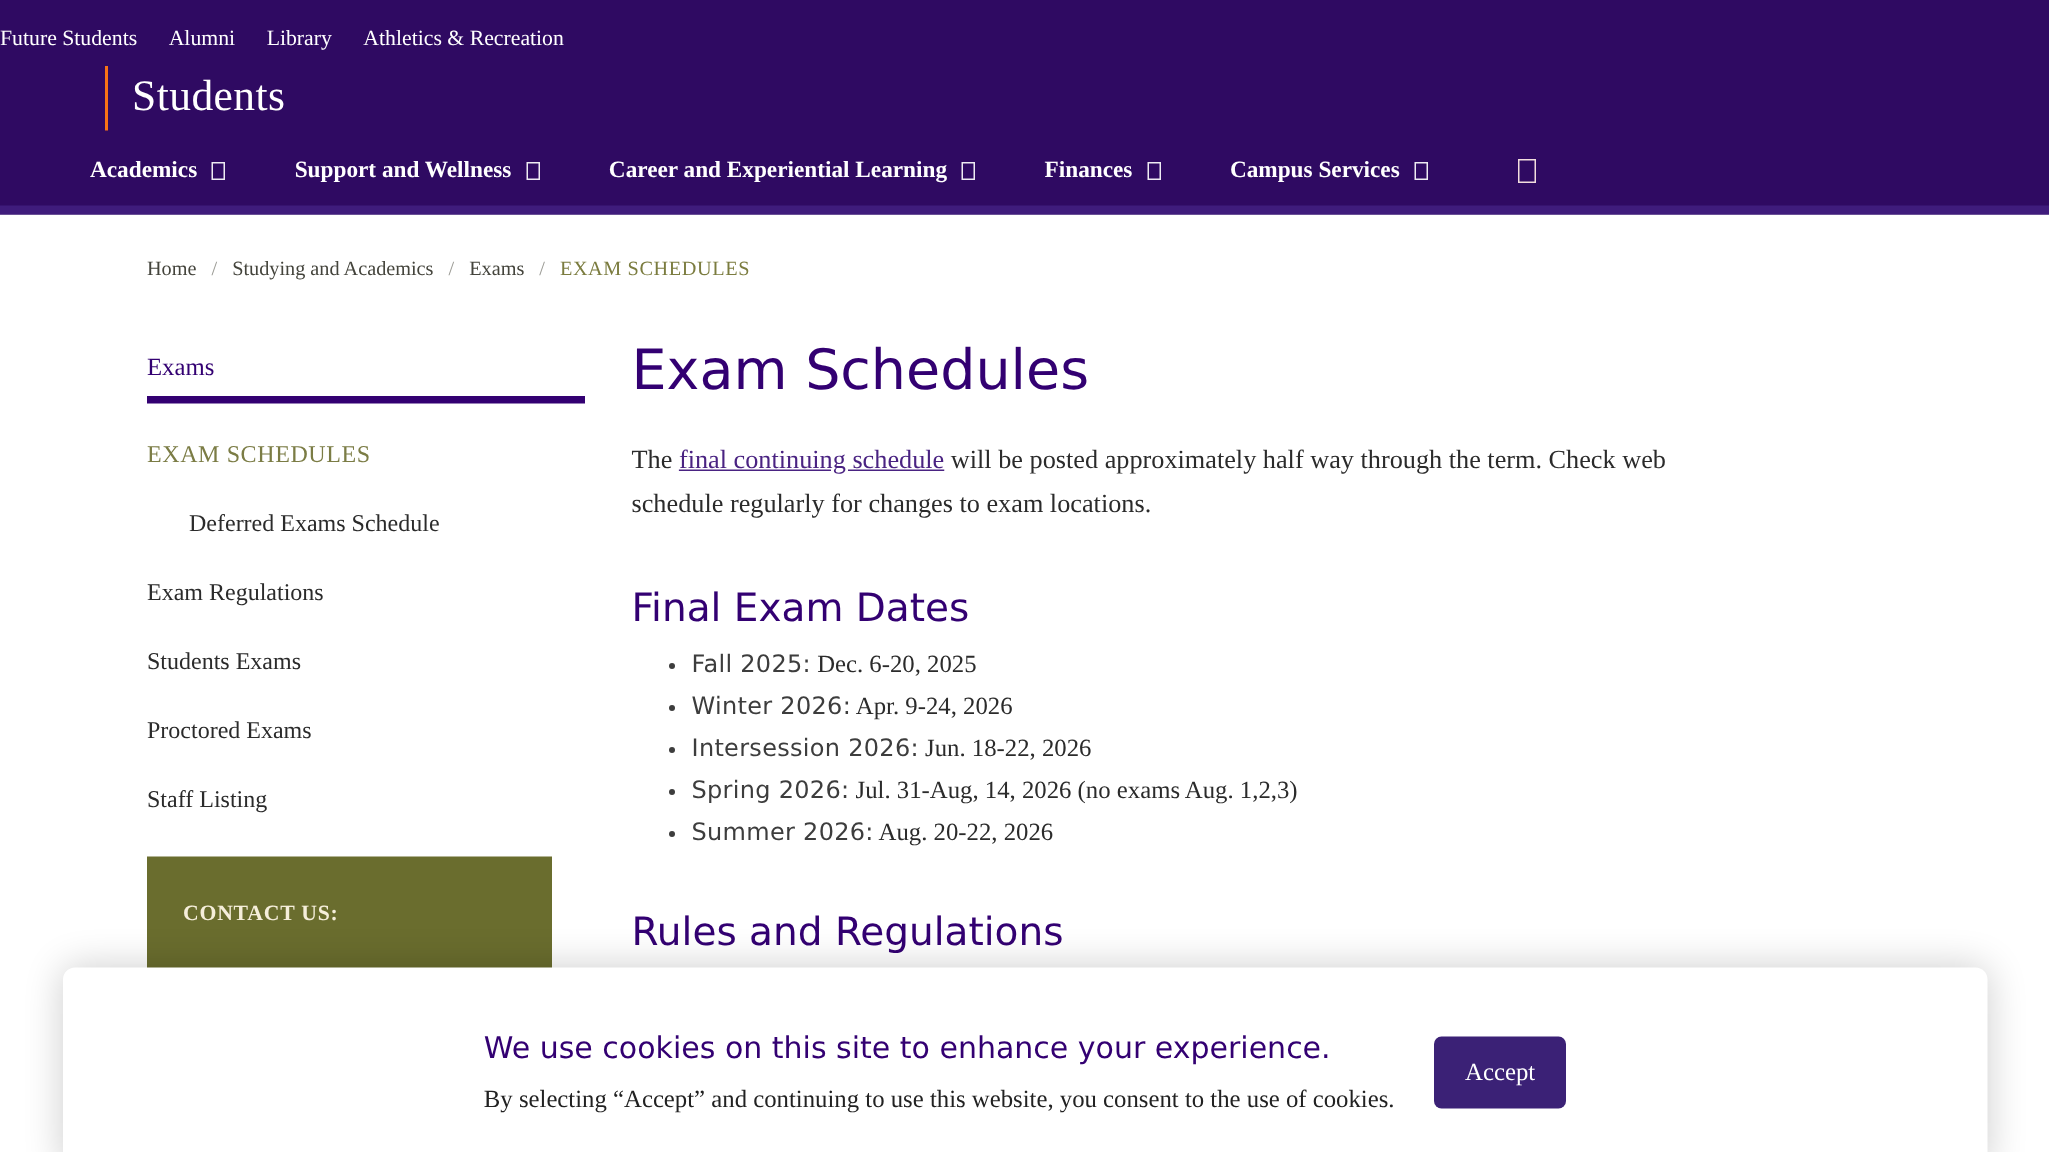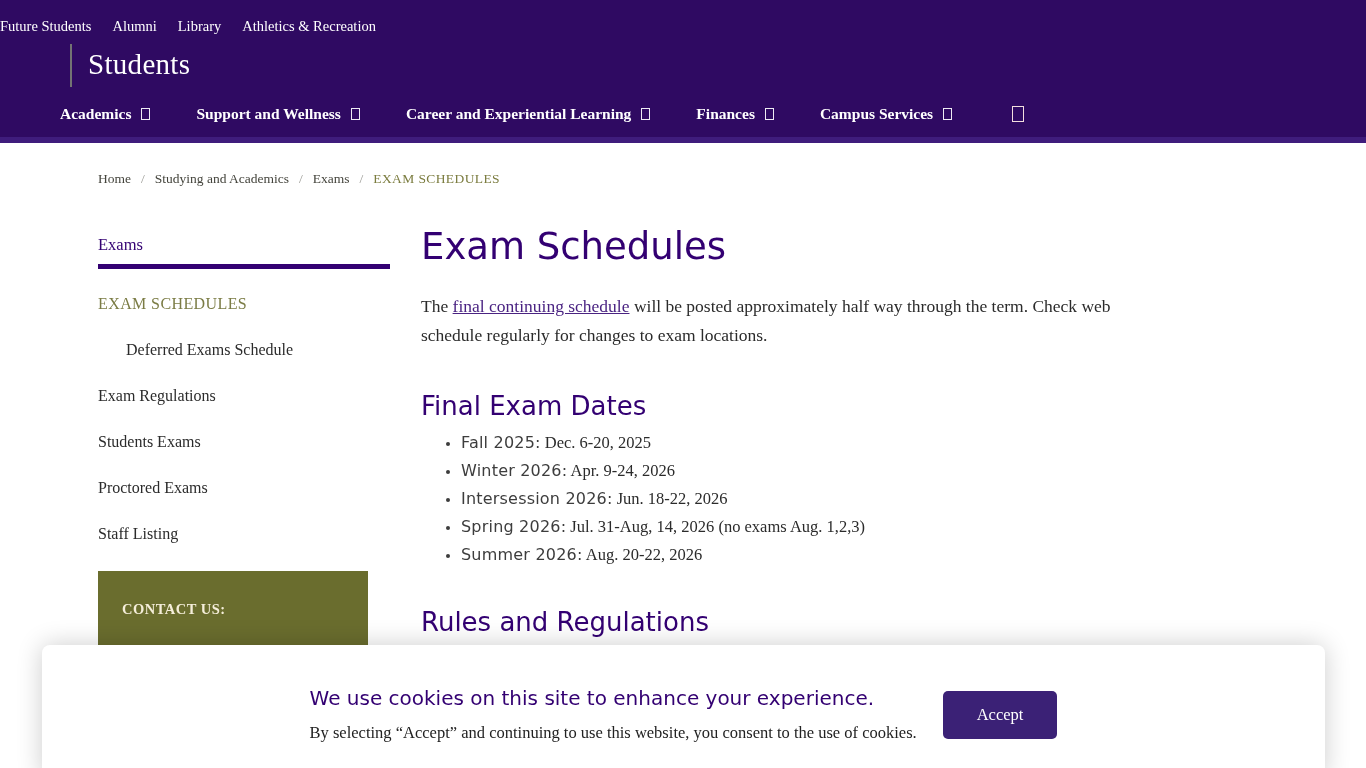--- a/index.html
+++ b/index.html
@@ -3,21 +3,21 @@
 <meta charset="utf-8">
 <style>
   * { margin:0; padding:0; box-sizing:border-box; }
   html,body { width:1366px; height:768px; overflow:hidden; background:#fff; }
   body { font-family:"Liberation Serif", serif; position:relative; }
 
   
   .site-header { background:#2f0a62; border-bottom:6px solid #3f1c7c; padding-top:14px; }
   .utility-nav { display:flex; justify-content:flex-start; gap:21px; padding-right:62px; height:24px; align-items:center; }
   .utility-nav a { color:#fff; font-size:14.5px; text-decoration:none; cursor:pointer; }
-  .logo-row { margin:6px 0 2px 70px; border-left:2px solid #737373; padding:4px 0 6px 16px; }
+  .logo-row { margin:6px 0 2px 70px; border-left:2px solid #f97316; padding:4px 0 6px 16px; }
   .site-title { color:#fff; font-size:29px; font-weight:400; letter-spacing:.3px; cursor:pointer; display:inline-block; }
   .main-nav { display:flex; align-items:center; gap:46px; margin:18px 0 0 60px; padding-bottom:14px; }
   .main-nav .nav-item { display:flex; align-items:center; gap:10px; color:#fff; font-size:15.5px; font-weight:bold; cursor:pointer; }
   .tofu { display:inline-block; width:9px; height:12px; border:1.5px solid rgba(255,255,255,.92); }
   .tofu-search { width:12px; height:16px; border-color:#f3dede; cursor:pointer; margin-left:14px; }
 
   
   .breadcrumb { margin:28px 0 0 98px; font-size:13.5px; color:#4a4a42; display:flex; gap:10px; align-items:center; }
   .breadcrumb .crumb { cursor:pointer; color:#44443c; }
   .breadcrumb .sep { color:#9a9a94; }
@@ -50,21 +50,21 @@
   .term-dates { font-family:"Liberation Serif", serif; font-size:16.5px; }
 
   
   .cookie-banner { position:absolute; left:42px; top:645px; width:1283px; height:135px;
     background:#fff; border-radius:8px; box-shadow:0 0 26px rgba(0,0,0,.20);
     display:flex; align-items:center; justify-content:center; padding-top:4px; }
   .cookie-text { text-align:left; }
   .cookie-heading { font-family:"DejaVu Sans", sans-serif; font-weight:400; font-size:20px; color:#330072; margin-bottom:13px; }
   .cookie-body { font-size:16.5px; color:#222; }
   .accept-button { margin-left:26px; background:#3b2176; color:#fff; border:none; border-radius:5px;
-    font-family:"Liberation Serif", serif; font-size:16.5px; padding:14px 34px; cursor:pointer; }
+    font-family:"Liberation Serif", serif; font-size:16.5px; padding:14px 21px; cursor:pointer; }
 </style>
 </head>
 <body>
 
 <header class="site-header">
   <nav class="utility-nav">
     <a>Future Students</a>
     <a>Alumni</a>
     <a>Library</a>
     <a>Athletics &amp; Recreation</a>

